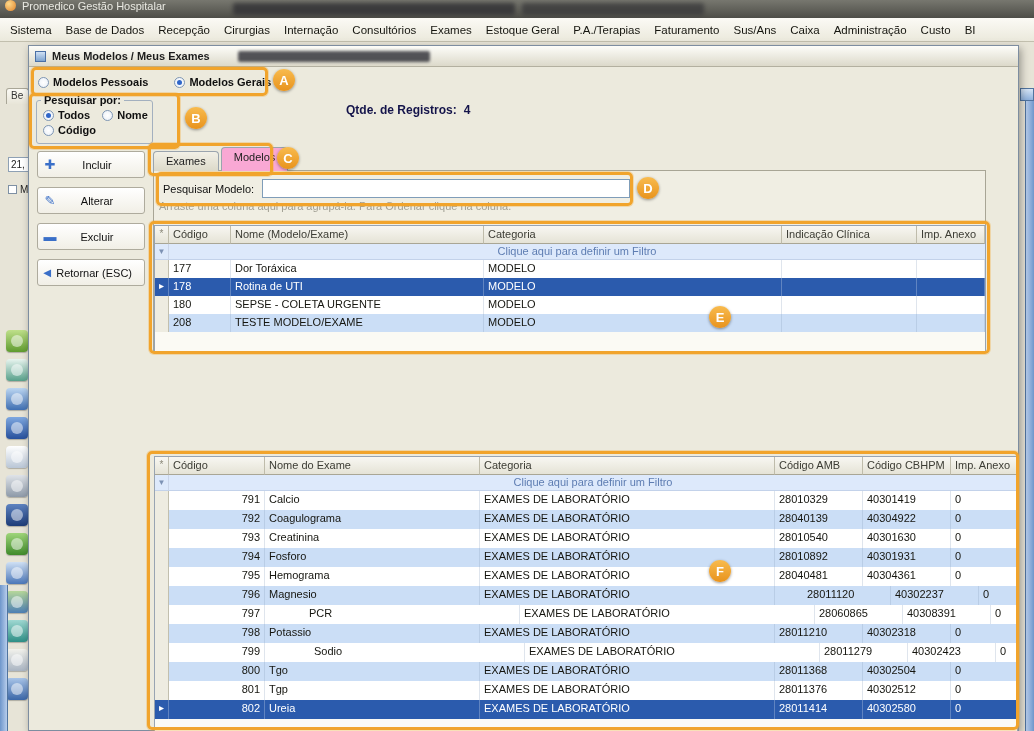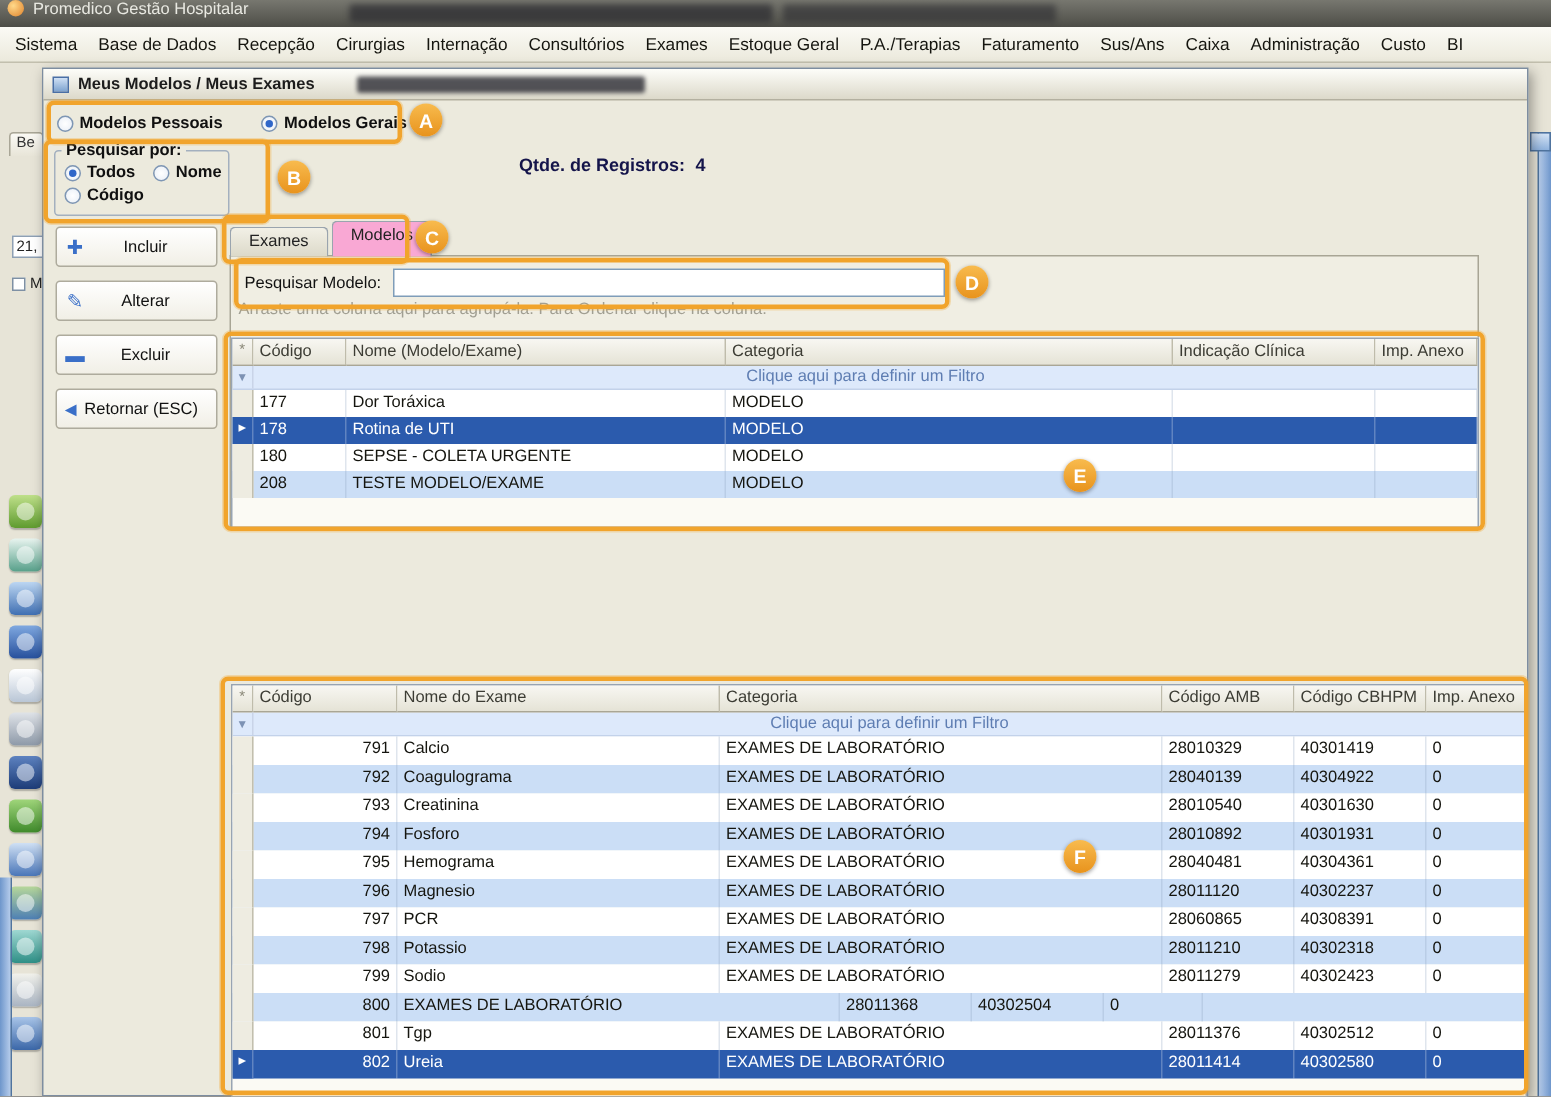--- a/index.html
+++ b/index.html
@@ -372,54 +372,55 @@
             <div class="tcell" style="width: 295px;">EXAMES DE LABORATÓRIO</div>
             <div class="tcell" style="width: 88px;">28040481</div>
             <div class="tcell" style="width: 88px;">40304361</div>
             <div class="tcell" style="width: 66px;">0</div>
           </div>
           <div class="trow alt">
             <div class="tcell ind" style="width: 14px;"></div>
             <div class="tcell right" style="width: 96px;">796</div>
             <div class="tcell" style="width: 215px;">Magnesio</div>
             <div class="tcell" style="width: 295px;">EXAMES DE LABORATÓRIO</div>
-            <div class="tcell" style="width: 88px;">28011120</div>
+            <div class="tcell" style="width: 88px; margin-left: 28px;">28011120</div>
             <div class="tcell" style="width: 88px;">40302237</div>
             <div class="tcell" style="width: 66px;">0</div>
           </div>
           <div class="trow">
             <div class="tcell ind" style="width: 14px;"></div>
             <div class="tcell right" style="width: 96px;">797</div>
-            <div class="tcell" style="width: 215px;">PCR</div>
+            <div class="tcell" style="width: 215px; margin-left: 40px;">PCR</div>
             <div class="tcell" style="width: 295px;">EXAMES DE LABORATÓRIO</div>
             <div class="tcell" style="width: 88px;">28060865</div>
             <div class="tcell" style="width: 88px;">40308391</div>
             <div class="tcell" style="width: 66px;">0</div>
           </div>
           <div class="trow alt">
             <div class="tcell ind" style="width: 14px;"></div>
             <div class="tcell right" style="width: 96px;">798</div>
             <div class="tcell" style="width: 215px;">Potassio</div>
             <div class="tcell" style="width: 295px;">EXAMES DE LABORATÓRIO</div>
             <div class="tcell" style="width: 88px;">28011210</div>
             <div class="tcell" style="width: 88px;">40302318</div>
             <div class="tcell" style="width: 66px;">0</div>
           </div>
           <div class="trow">
             <div class="tcell ind" style="width: 14px;"></div>
             <div class="tcell right" style="width: 96px;">799</div>
-            <div class="tcell" style="width: 215px;">Sodio</div>
+            <div class="tcell" style="width: 215px; margin-left: 45px;">Sodio</div>
             <div class="tcell" style="width: 295px;">EXAMES DE LABORATÓRIO</div>
             <div class="tcell" style="width: 88px;">28011279</div>
             <div class="tcell" style="width: 88px;">40302423</div>
             <div class="tcell" style="width: 66px;">0</div>
           </div>
           <div class="trow alt">
             <div class="tcell ind" style="width: 14px;"></div>
             <div class="tcell right" style="width: 96px;">800</div>
+            <div class="tcell" style="width: 215px;">Tgo</div>
             <div class="tcell" style="width: 295px;">EXAMES DE LABORATÓRIO</div>
             <div class="tcell" style="width: 88px;">28011368</div>
             <div class="tcell" style="width: 88px;">40302504</div>
             <div class="tcell" style="width: 66px;">0</div>
           </div>
           <div class="trow">
             <div class="tcell ind" style="width: 14px;"></div>
             <div class="tcell right" style="width: 96px;">801</div>
             <div class="tcell" style="width: 215px;">Tgp</div>
             <div class="tcell" style="width: 295px;">EXAMES DE LABORATÓRIO</div>

